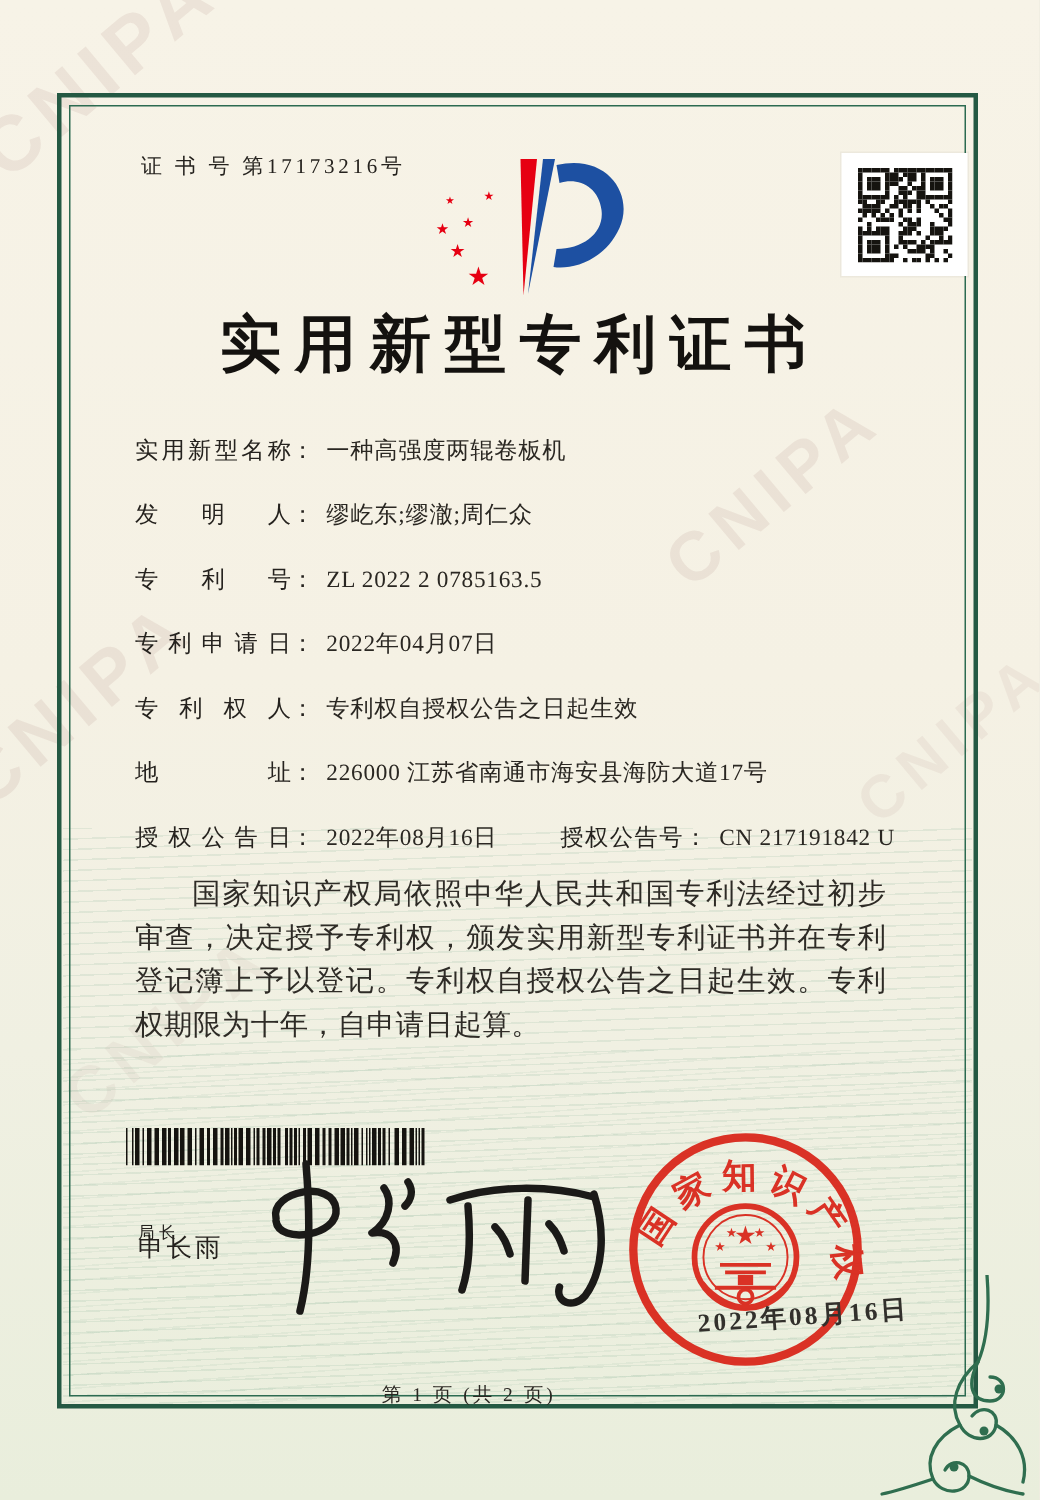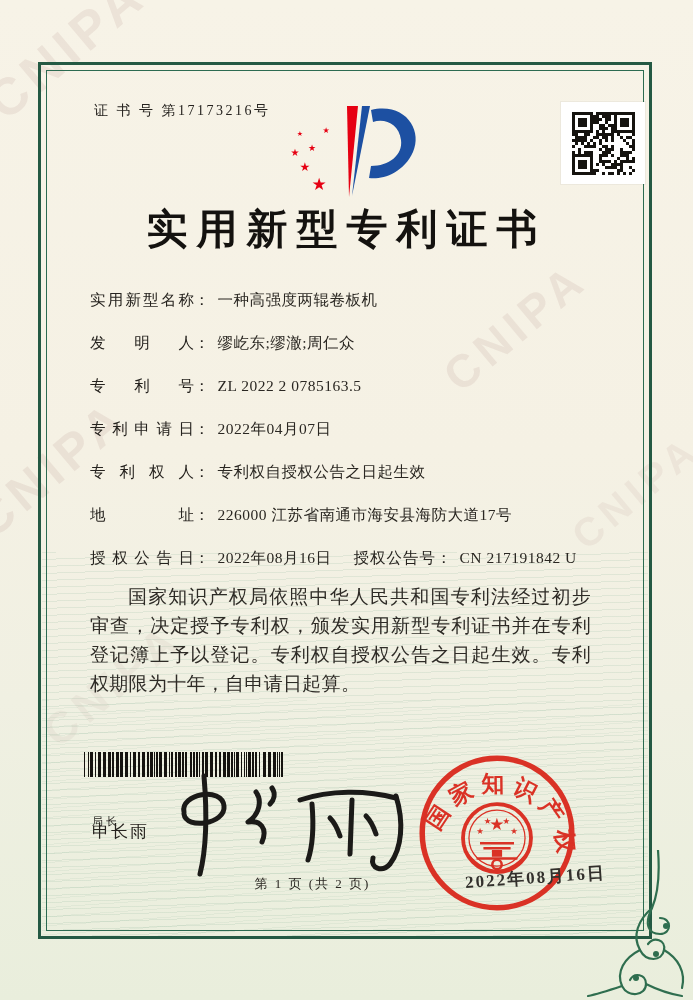--- a/index.html
+++ b/index.html
@@ -63,21 +63,21 @@
     font-size:41px;font-weight:700;letter-spacing:9px;color:#14120f;
   }
   .fields{position:absolute;left:90px;top:290px;width:520px;}
   .frow{display:flex;align-items:baseline;height:22px;margin-bottom:21px;}
   .flabel{
     display:inline-block;width:104px;font-size:15.5px;color:#25221e;
     text-align:justify;text-align-last:justify;
   }
   .fcolon{font-size:15.5px;color:#25221e;}
   .fvalue{margin-left:8px;font-size:15.5px;color:#2a2722;letter-spacing:.5px;}
-  .grant2{margin-left:22px;display:flex;align-items:baseline;}
+  .grant2{margin-left:42px;display:flex;align-items:baseline;}
   .glabel{font-size:15.5px;color:#25221e;letter-spacing:1px;}
 
   .paras{position:absolute;left:90px;top:583px;width:516px;}
   .para{
     font-size:19px;line-height:1.52;color:#2e2b26;letter-spacing:.3px;
     text-indent:2em;text-align:justify;margin:0 15px 2px 0;
   }
   .barcode{position:absolute;left:84px;top:752px;width:200px;height:25px;}
 
   .sig-title{position:absolute;left:92px;top:814px;font-size:11px;letter-spacing:3px;color:#25221e;}
@@ -86,21 +86,21 @@
 
   .seal{position:absolute;left:412px;top:748px;width:170px;height:170px;opacity:.93;}
   .seal-date{
     position:absolute;left:433px;top:866px;width:205px;text-align:center;
     font-size:17px;color:#32302c;letter-spacing:2px;transform:rotate(-4deg);
     font-weight:600;
   }
   .ornament{position:absolute;left:582px;top:850px;width:111px;height:148px;}
 
   .page-no{
-    position:absolute;left:0;top:875px;width:625px;text-align:center;
+    position:absolute;left:0;top:921px;width:625px;text-align:center;
     font-size:13px;letter-spacing:2px;color:#2a2722;
   }
   .cont-note{
     position:absolute;left:0;top:957px;width:693px;text-align:center;
     font-size:13.5px;letter-spacing:2px;color:#2e2b26;
   }
 </style>
 </head>
 <body>
 

